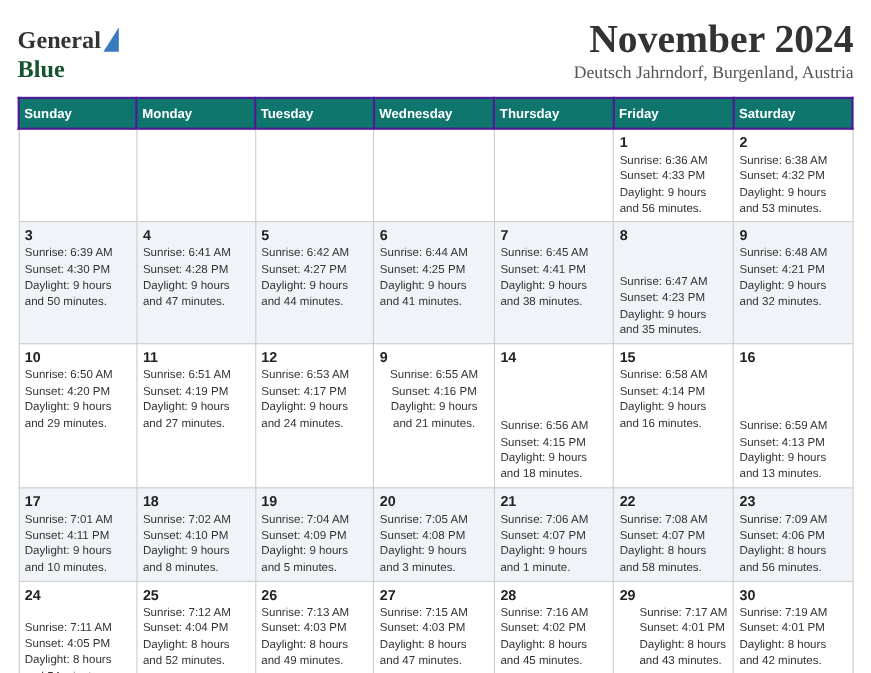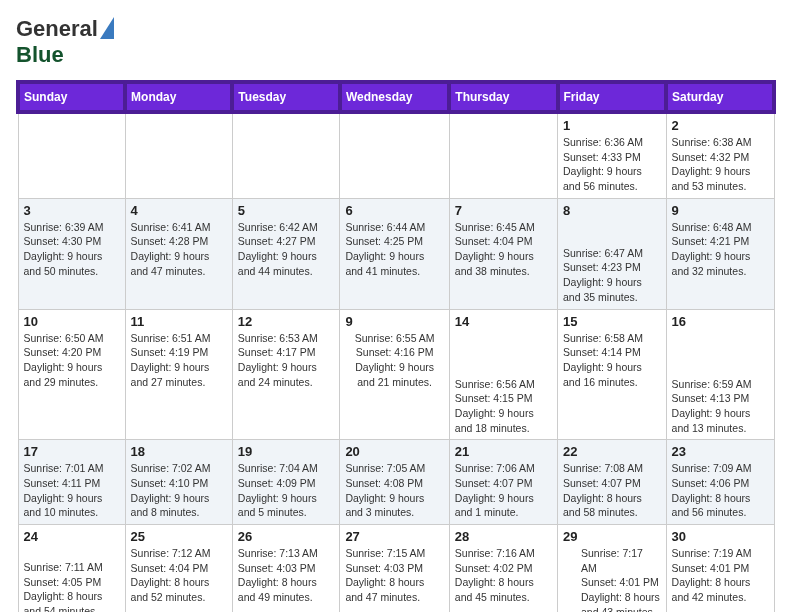--- a/index.html
+++ b/index.html
@@ -8,20 +8,21 @@
       background: #fff;
       width: 792px;
       min-height: 612px;
       padding: 16px;
     }
     .header {
       display: flex;
       align-items: flex-end;
       justify-content: space-between;
       margin-bottom: 12px;
+      font-family: Liberation Serif, serif;
     }
     .logo {
       display: flex;
       flex-direction: column;
       align-items: flex-start;
     }
     .logo-text {
       display: flex;
       align-items: center;
       font-size: 22px;
@@ -49,27 +50,27 @@
       font-size: 16px;
       color: #555;
       margin-top: 2px;
     }
     .calendar {
       width: 100%;
       border-collapse: collapse;
       font-size: 11px;
     }
     .calendar th {
-      background: #6d28d9;
+      background: #0f766e;
       color: #fff;
       padding: 6px 4px;
       text-align: left;
       font-size: 12px;
       font-weight: bold;
-      border: 4px solid #4c1d95;
+      border: 2px solid #4c1d95;
     }
     .calendar td {
       border: 1px solid #ccc;
       vertical-align: top;
       padding: 4px 5px;
       width: 113px;
       min-height: 80px;
       background: #fff;
     }
     .calendar tr:nth-child(even) td {
@@ -92,20 +93,24 @@
 <body>
 
 <div class="header">
   <div class="logo">
     <div class="logo-text">
       <span class="logo-general">General</span>
       <div class="logo-triangle"></div>
     </div>
     <span class="logo-blue" style="font-size:22px;font-weight:bold;">Blue</span>
   </div>
+  <div class="title-block">
+    <div class="month-title">November 2024</div>
+    <div class="location-title">Deutsch Jahrndorf, Burgenland, Austria</div>
+  </div>
 </div>
 
 <table class="calendar">
   <thead>
     <tr id="weekday-header">
         <th>Sunday</th>
         <th>Monday</th>
         <th>Tuesday</th>
         <th>Wednesday</th>
         <th>Thursday</th>
@@ -154,21 +159,21 @@
         </td>
         <td>
           <div class="day-num">6</div>
           <div class="day-info" style="white-space: pre-line;">Sunrise: 6:44 AM
 Sunset: 4:25 PM
 Daylight: 9 hours and 41 minutes.</div>
         </td>
         <td>
           <div class="day-num">7</div>
           <div class="day-info" style="white-space: pre-line;">Sunrise: 6:45 AM
-Sunset: 4:04 PM
+Sunset: 4:41 PM
 Daylight: 9 hours and 38 minutes.</div>
         </td>
         <td>
           <div class="day-num">8</div>
           <div class="day-info" style="white-space: pre-line; margin-top: 28px;">Sunrise: 6:47 AM
 Sunset: 4:23 PM
 Daylight: 9 hours and 35 minutes.</div>
         </td>
         <td>
           <div class="day-num">9</div>

